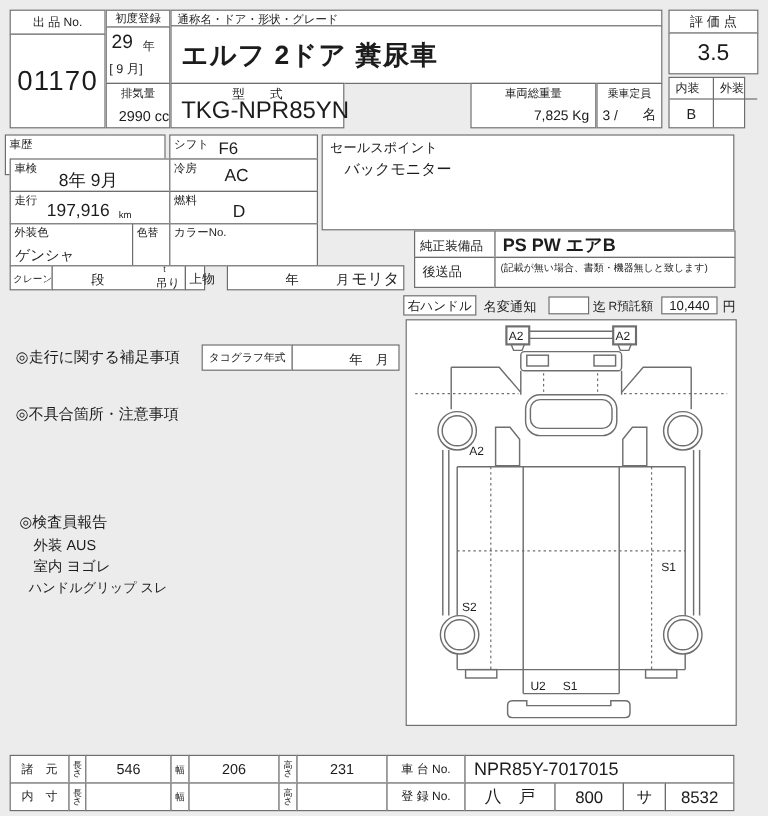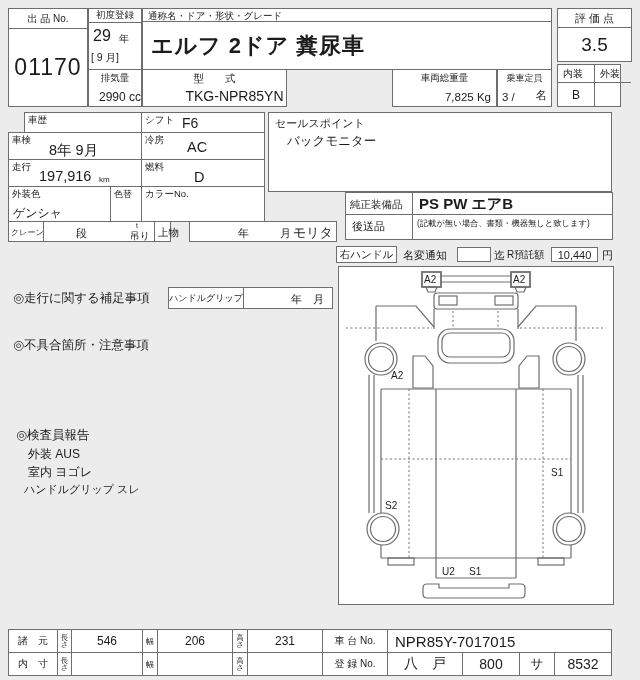--- a/index.html
+++ b/index.html
@@ -53,21 +53,21 @@
   <div class="box" style="left:142px;top:21px;width:410px;height:49px">
     <span class="txt" style="left:8px;top:9px;font-size:22px;font-weight:bold;letter-spacing:1px">エルフ 2ドア 糞尿車</span>
   </div>
 
   <div class="box hdrcell" style="left:88px;top:69px;width:54px;height:38px">
     <span class="cl">排気量</span>
     <span class="cv">2990 cc</span>
   </div>
   <div class="box hdrcell" style="left:142px;top:69px;width:145px;height:38px">
     <span class="cl" style="font-size:10.5px">型　　式</span>
-    <span class="cv" style="text-align:center;padding-left:20px;font-size:14px">TKG-NPR85YN</span>
+    <span class="cv" style="text-align:right;padding-left:5px;font-size:20px">TKG-NPR85YN</span>
   </div>
   <div class="box hdrcell" style="left:392px;top:69px;width:105px;height:38px">
     <span class="cl">車両総重量</span>
     <span class="txt" style="right:5px;bottom:3px;font-size:11.5px">7,825 Kg</span>
   </div>
   <div class="box hdrcell" style="left:497px;top:69px;width:55px;height:38px">
     <span class="cl" style="font-size:9px">乗車定員</span>
     <span class="txt" style="left:4px;bottom:3px;font-size:11.5px">3 /</span>
     <span class="txt" style="right:4px;bottom:3px;font-size:11.5px">名</span>
   </div>
@@ -86,21 +86,21 @@
       <span class="txt" style="left:5px;top:2px;font-size:10px">外装</span>
     </div>
     <div class="nob ctr" style="left:0;top:18px;width:37px;height:23px;border-right:1px solid #6e6e6e;font-size:12px">
       <span>B</span>
     </div>
     <div class="nob ctr" style="left:37px;top:18px;width:36px;height:23px;font-size:12px">
       <span></span>
     </div>
   </div>
 
-  <div class="box" style="left:24px;top:112px;width:134px;height:34px">
+  <div class="box" style="left:4px;top:112px;width:134px;height:34px">
     <span class="ml">車歴</span>
   </div>
   <div class="box" style="left:141px;top:112px;width:124px;height:21px">
     <span class="ml">シフト</span>
     <span class="txt" style="left:40px;top:2px;font-size:14px">F6</span>
   </div>
 
   <div class="box" style="left:8px;top:132px;width:134px;height:28px">
     <span class="ml">車検</span>
     <span class="txt" style="left:40px;top:8px;font-size:14.5px">8年 9月</span>
@@ -176,21 +176,21 @@
   </div>
   <span class="txt" style="left:494px;top:248px;font-size:11px">迄</span>
   <span class="txt" style="left:507px;top:248px;font-size:10px">R預託額</span>
   <div class="box ctr" style="left:551px;top:247px;width:47px;height:15px">
     <span style="font-size:11px">10,440</span>
   </div>
   <span class="txt" style="left:602px;top:248px;font-size:11px">円</span>
 
   <span class="txt" style="left:13px;top:290px;font-size:12.5px">◎走行に関する補足事項</span>
   <div class="box ctr" style="left:168px;top:287px;width:76px;height:22px">
-    <span style="font-size:9px">ハンドルグリップ</span>
+    <span style="font-size:9px">タコグラフ年式</span>
   </div>
   <div class="box" style="left:243px;top:287px;width:90px;height:22px">
     <span class="txt" style="right:8px;top:4px;font-size:11px">年　月</span>
   </div>
   <span class="txt" style="left:13px;top:337px;font-size:12.5px">◎不具合箇所・注意事項</span>
   <span class="txt" style="left:16px;top:427px;font-size:12.5px">◎検査員報告</span>
   <span class="txt" style="left:28px;top:446px;font-size:12px">外装 AUS</span>
   <span class="txt" style="left:28px;top:464px;font-size:12px">室内 ヨゴレ</span>
   <span class="txt" style="left:24px;top:482px;font-size:11px">ハンドルグリップ スレ</span>
 

